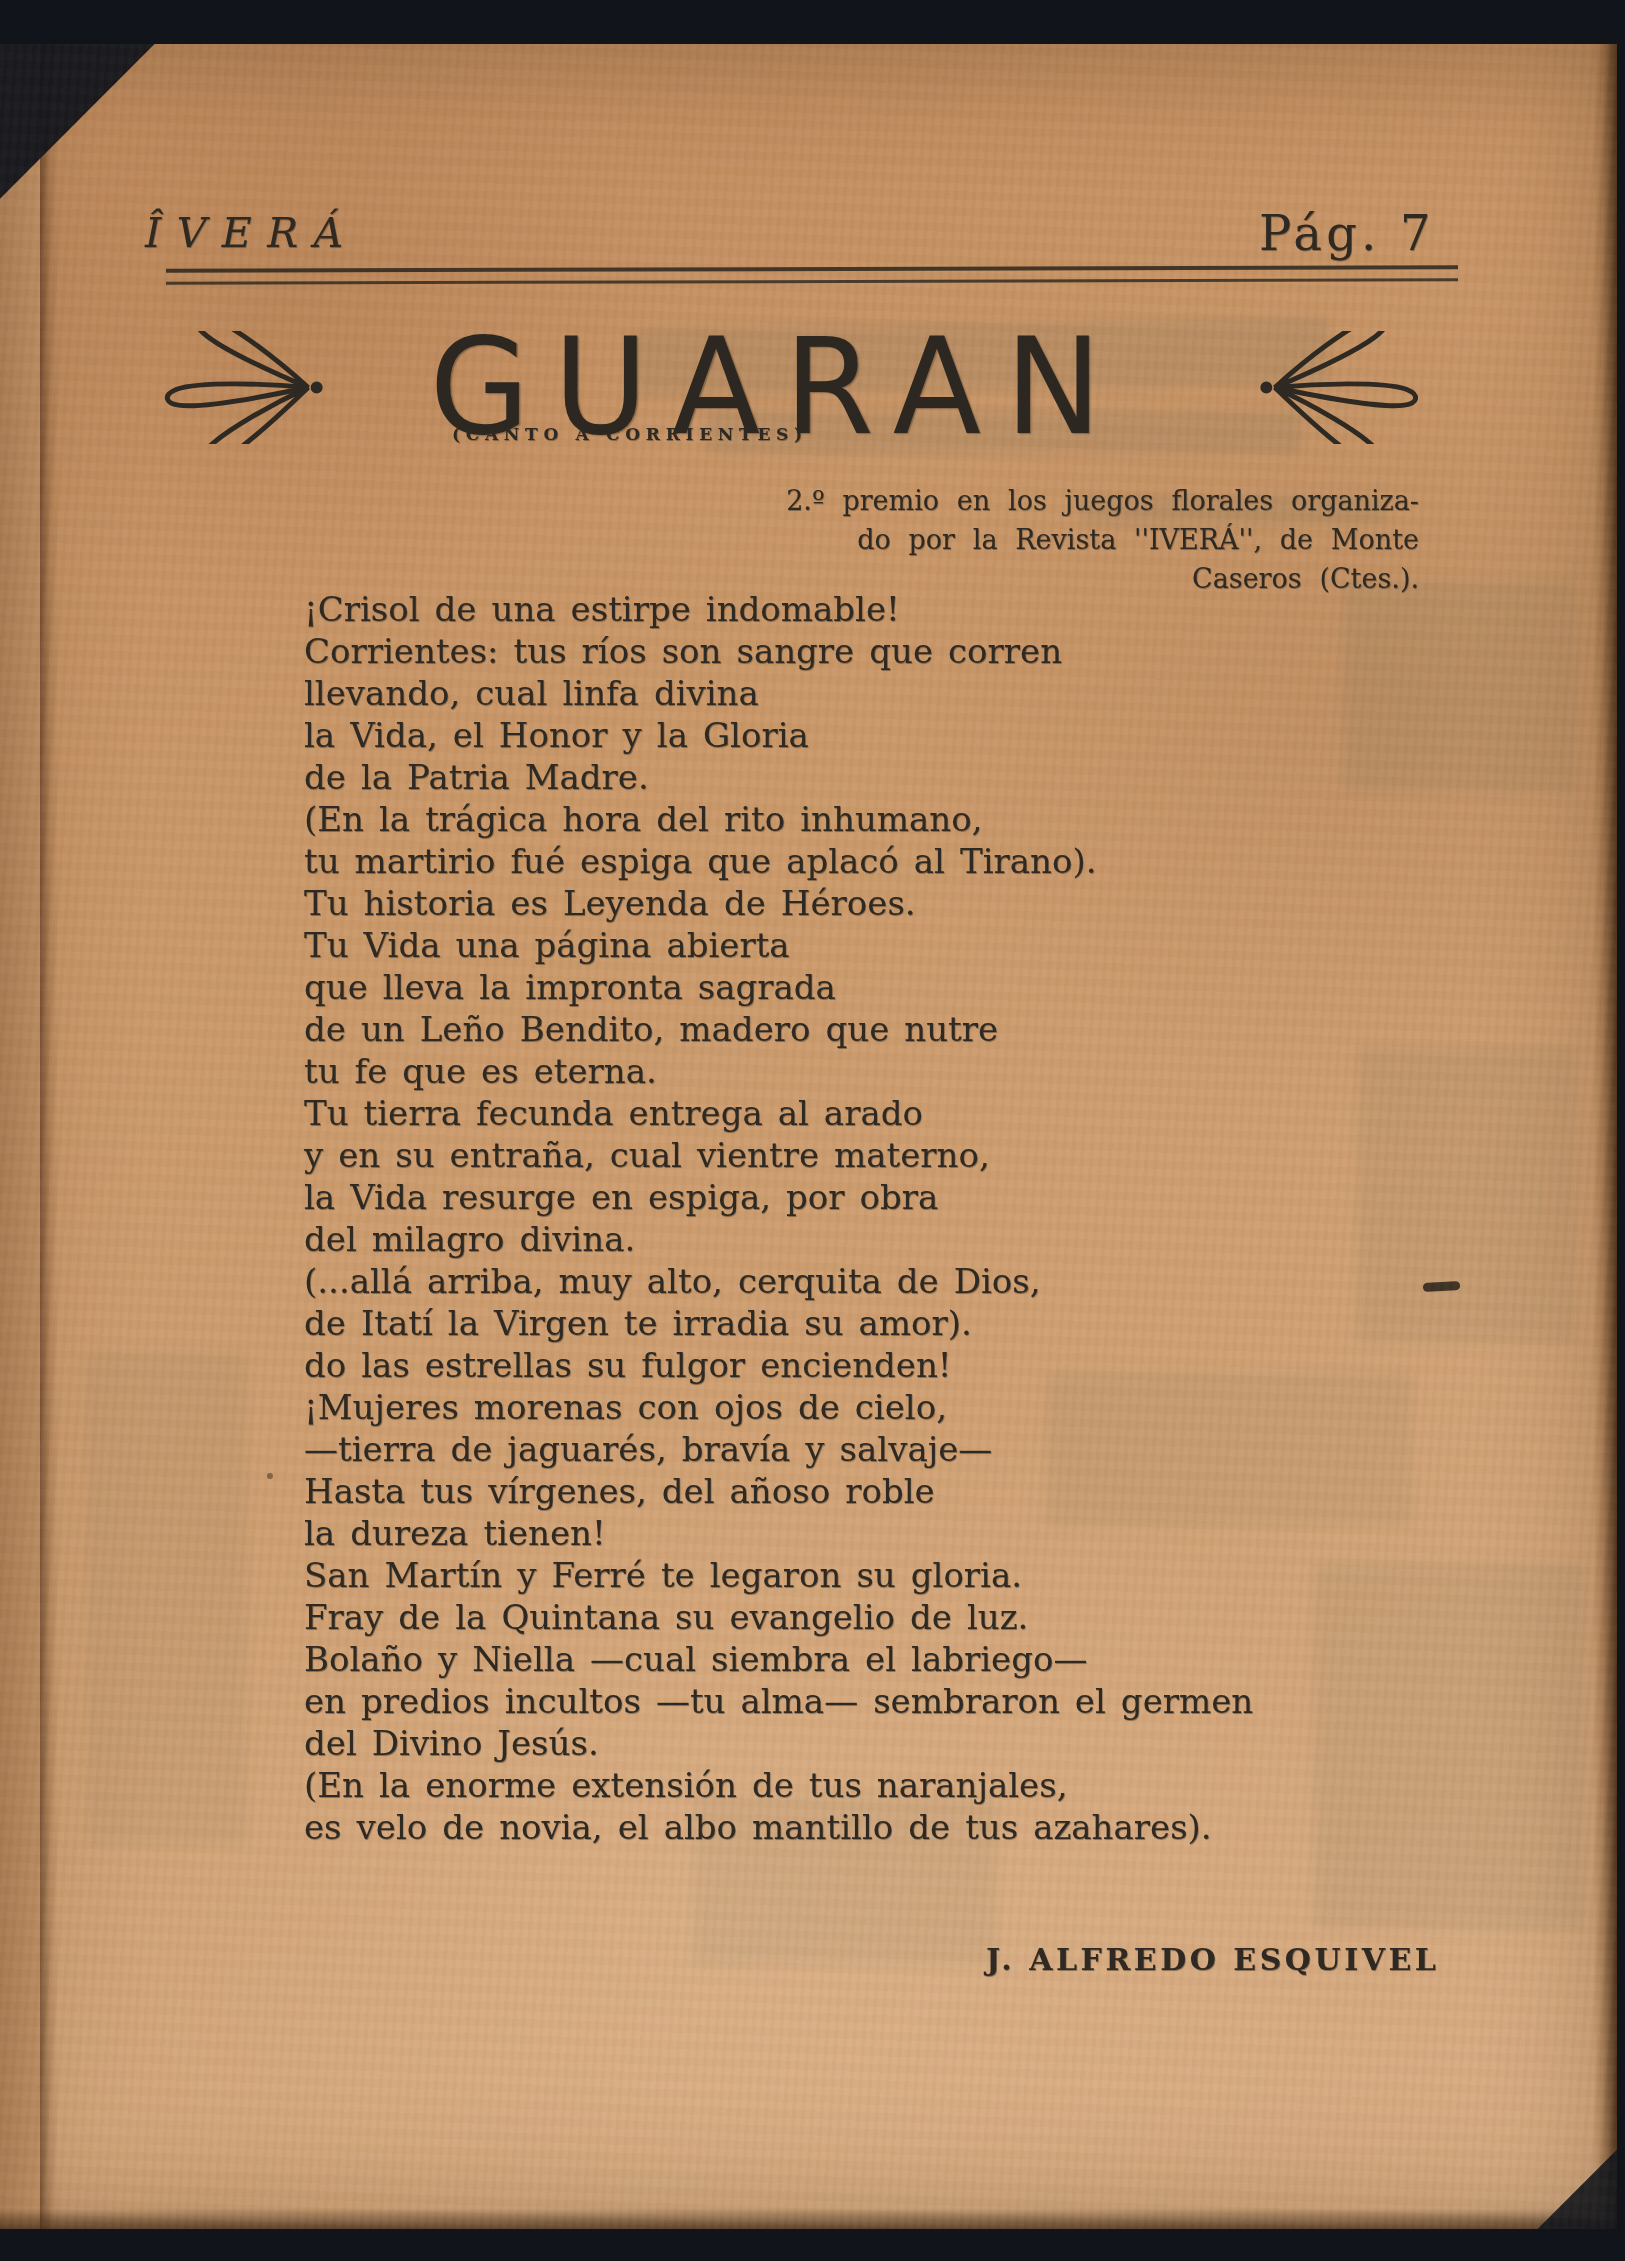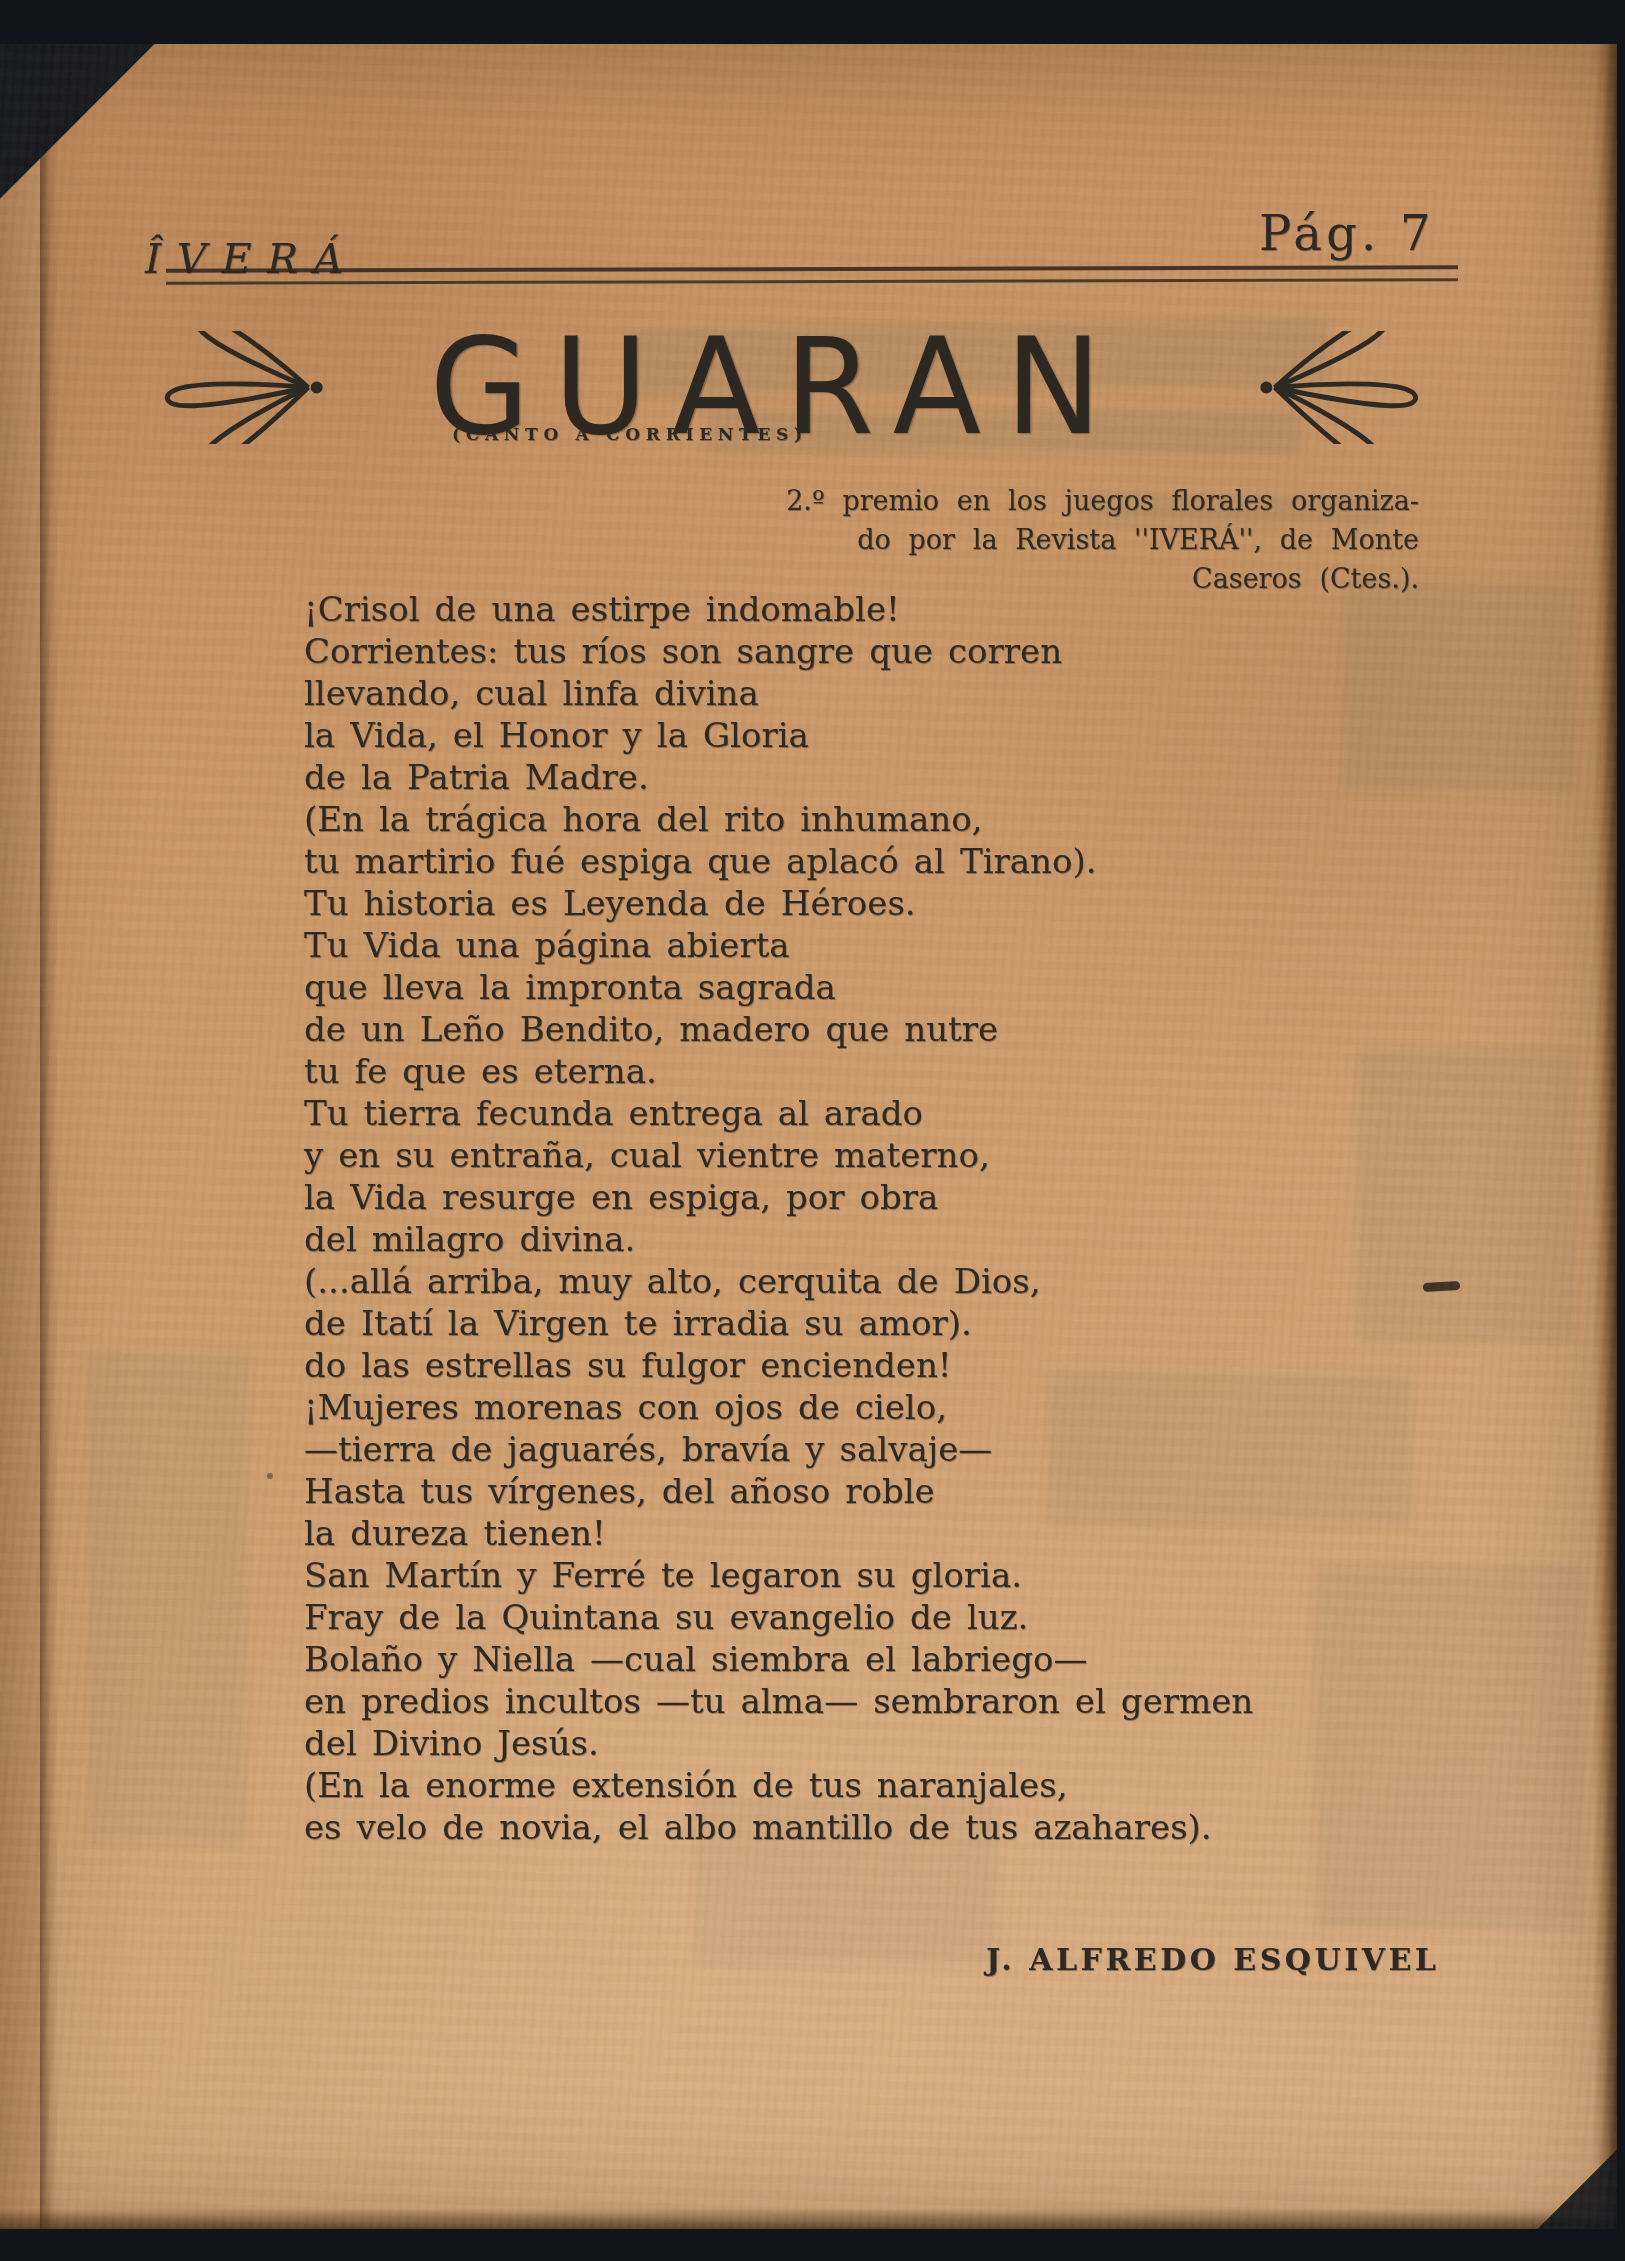--- a/index.html
+++ b/index.html
@@ -55,21 +55,20 @@
     clip-path:polygon(100% 0, 100% 100%, 0 100%);
     opacity:.9;
   }
   
   .ink{color:#2e2a23;text-shadow:0.7px 0.7px 0.7px rgba(52,40,25,.45);}
   
   .masthead{
     position:absolute;left:145px;top:209px;
     font-size:41px;font-style:italic;letter-spacing:15.5px;
     font-family:"DejaVu Serif",serif;
-    margin-top:26px;
   }
   .page-num{
     position:absolute;left:1259px;top:205px;
     font-size:48px;font-weight:normal;letter-spacing:4.2px;
   }
   .double-rule{
     position:absolute;left:166px;top:267px;width:1292px;height:9.2px;
     border-top:4.2px solid rgba(44,38,30,.85);
     border-bottom:3.5px solid rgba(44,38,30,.8);
     transform:rotate(-0.15deg);

